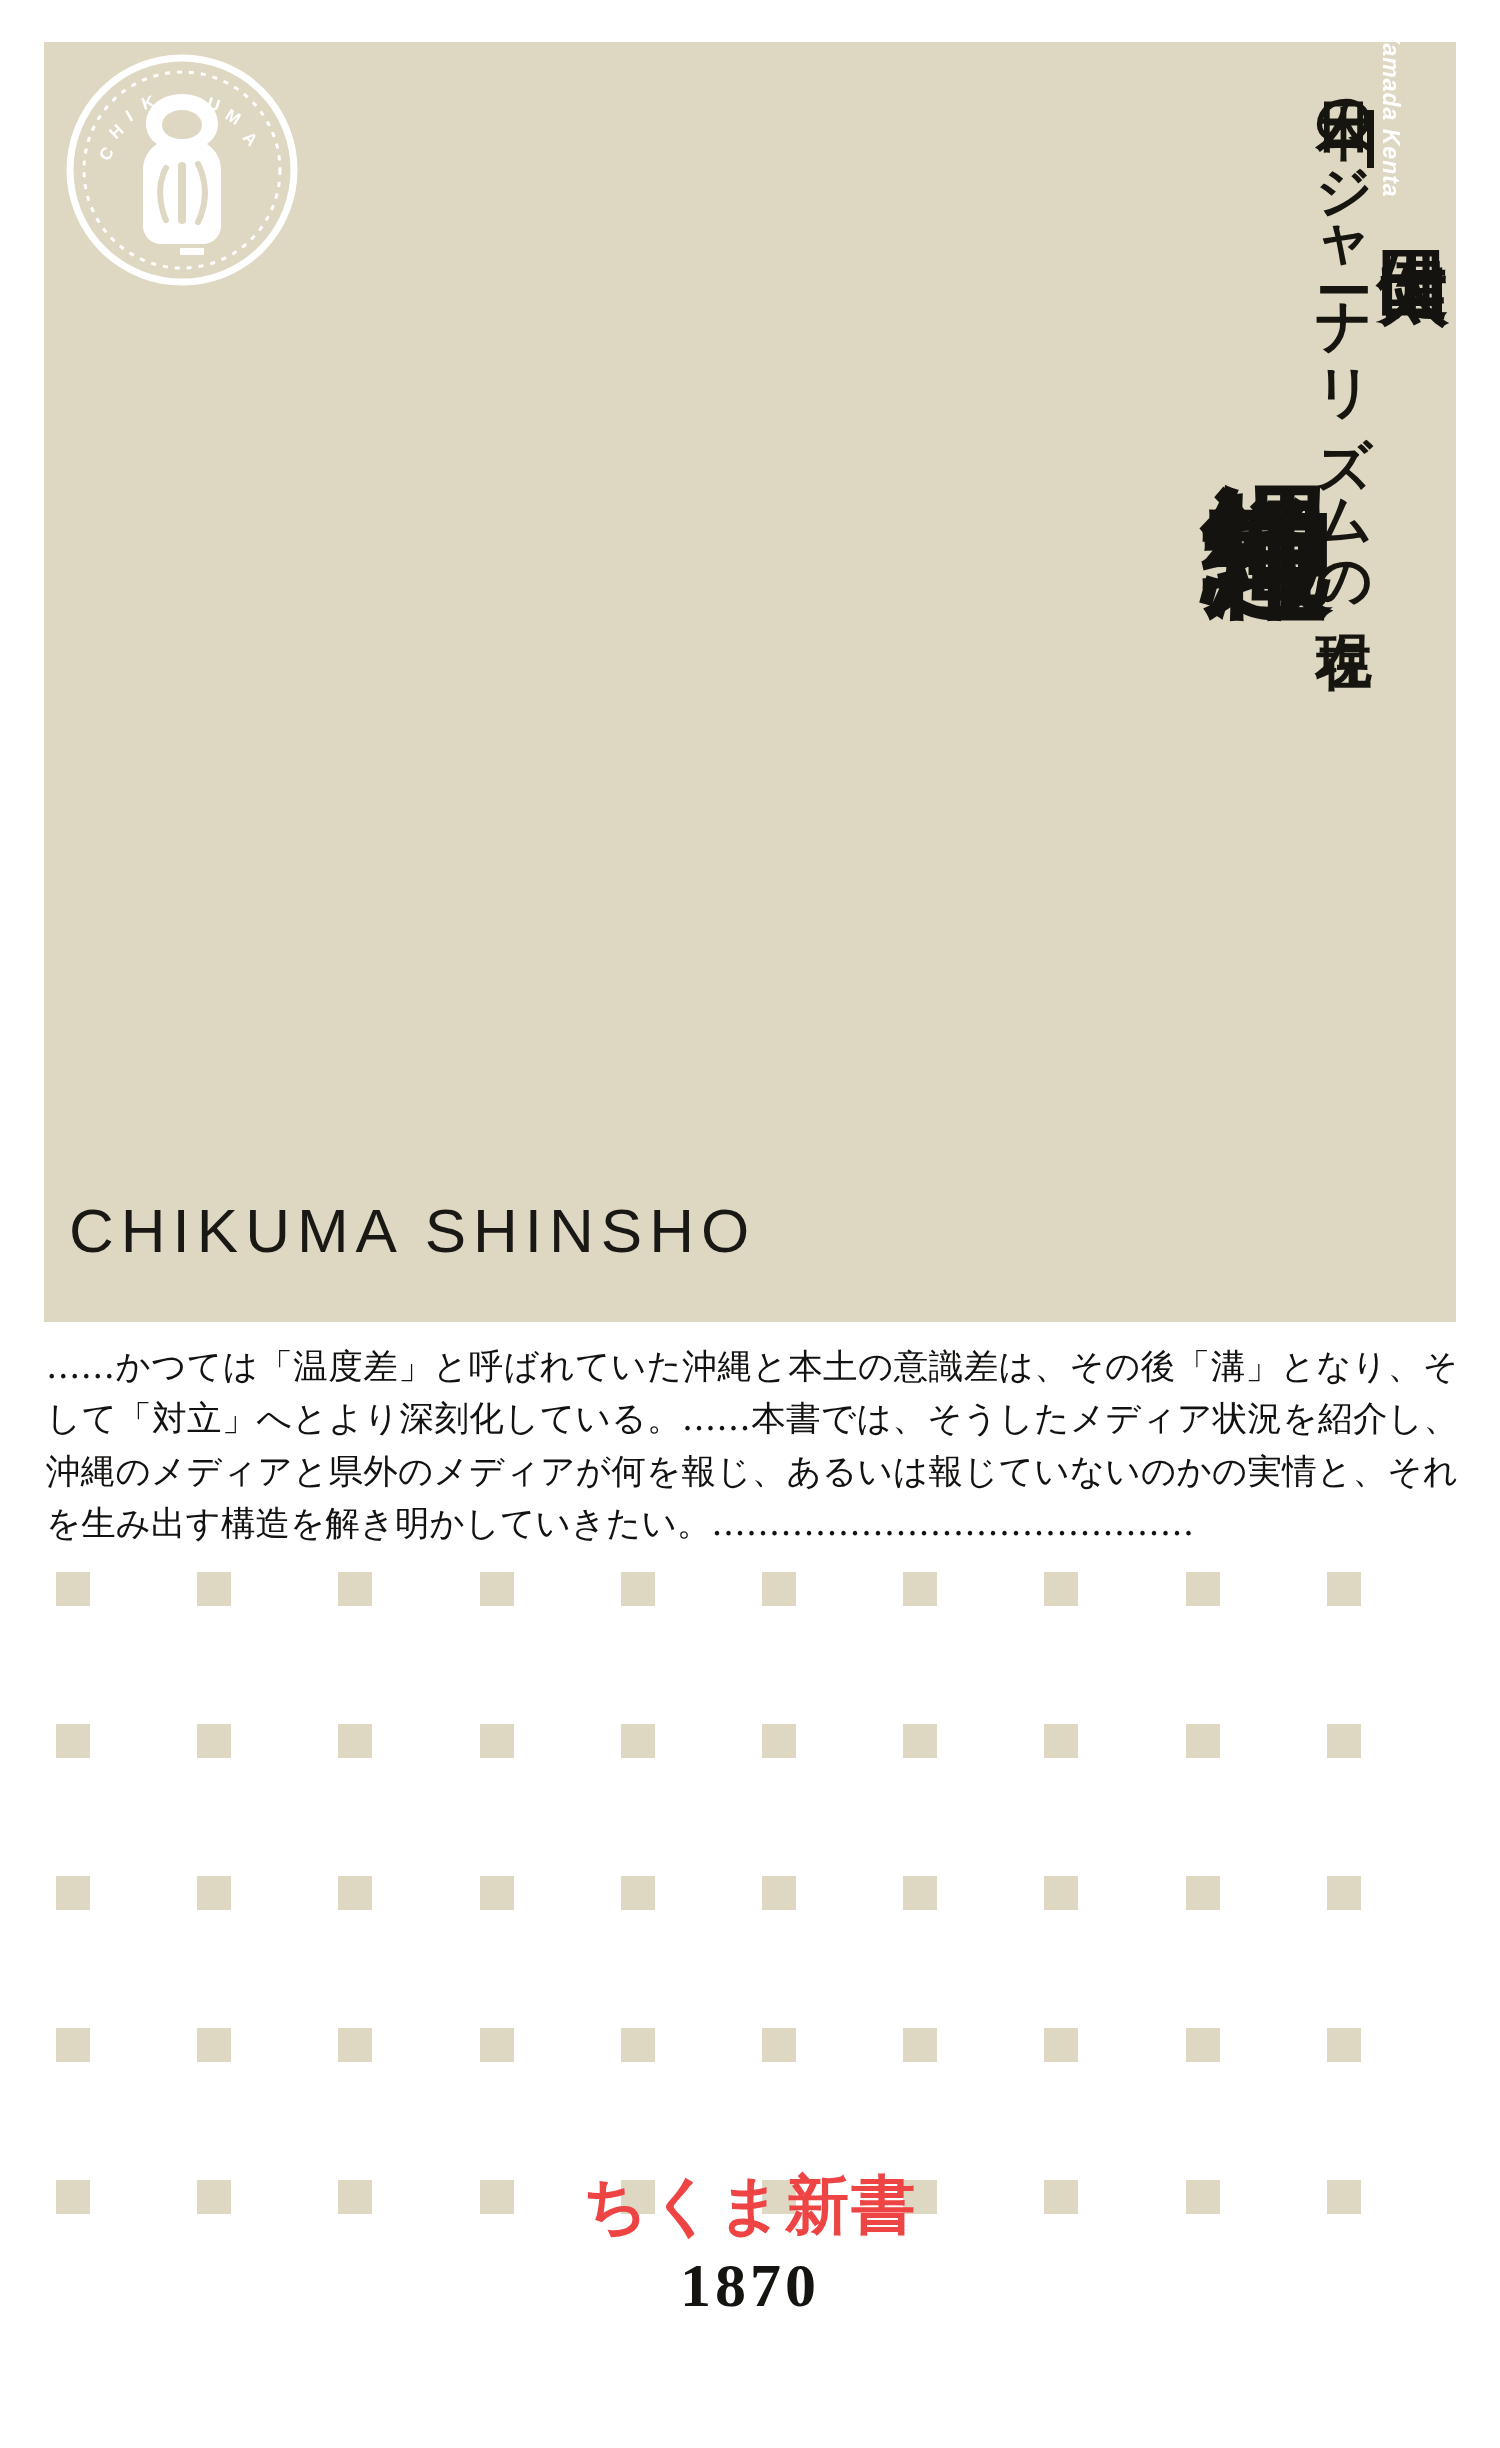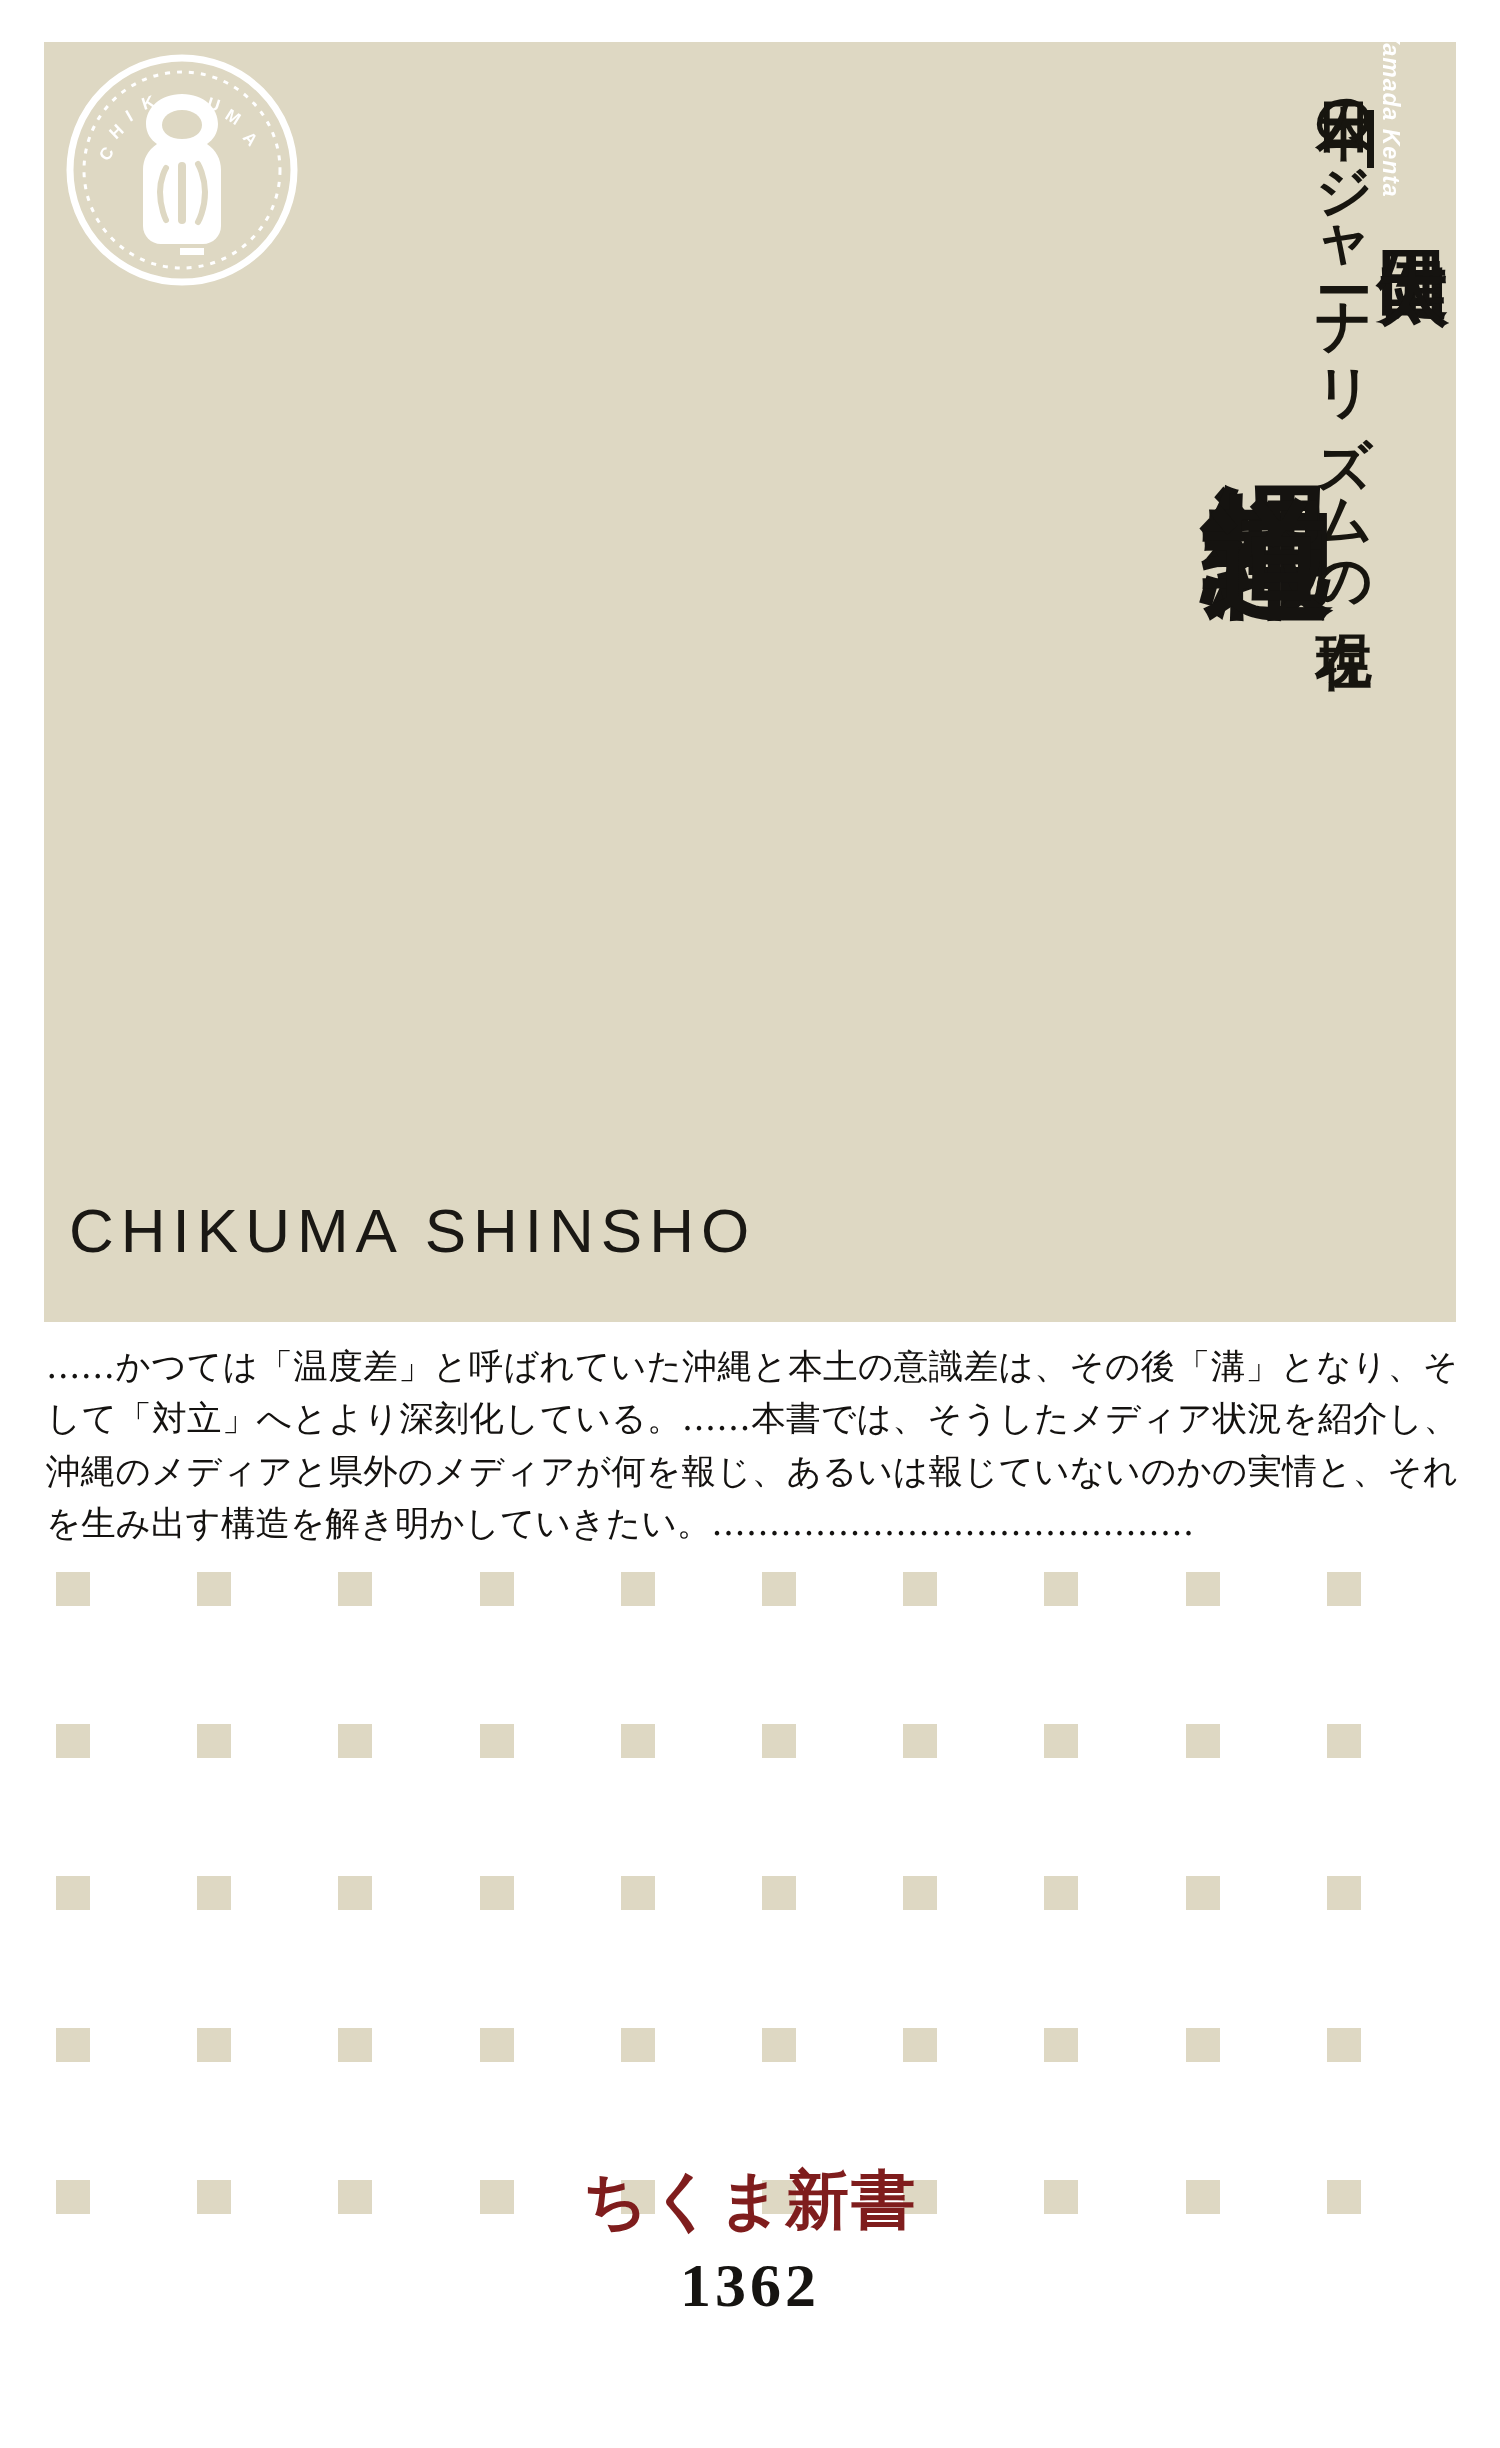--- a/index.html
+++ b/index.html
@@ -167,25 +167,25 @@
 
   
   .imprint {
     position: absolute;
     left: 0;
     right: 0;
     top: 2170px;
     text-align: center;
   }
   .imprint-name {
-    font-family: Liberation Mono, monospace;
+    font-family: Liberation Sans, sans-serif;
     font-weight: 700;
     font-size: 64px;
     letter-spacing: 2px;
-    color: #7f1d1d;
+    color: #ef4444;
     line-height: 1.1;
   }
   .imprint-number {
     margin-top: 10px;
     font-family: "Liberation Serif", serif;
     font-weight: 700;
     font-size: 62px;
     letter-spacing: 4px;
     color: #161411;
   }
@@ -289,16 +289,16 @@
       <div class="dot" style="left: 576.8px; top: 608px; background: rgb(222, 216, 195);"></div>
       <div class="dot" style="left: 718px; top: 608px; background: rgb(222, 216, 195);"></div>
       <div class="dot" style="left: 859.2px; top: 608px; background: rgb(222, 216, 195);"></div>
       <div class="dot" style="left: 1000.4px; top: 608px; background: rgb(222, 216, 195);"></div>
       <div class="dot" style="left: 1141.6px; top: 608px; background: rgb(222, 216, 195);"></div>
       <div class="dot" style="left: 1282.8px; top: 608px; background: rgb(222, 216, 195);"></div>
     </div>
 
   <div class="imprint">
     <div class="imprint-name">ちくま新書</div>
-    <div class="imprint-number">1362</div>
+    <div class="imprint-number">1870</div>
   </div>
 
 </div>
 
 </body></html>

